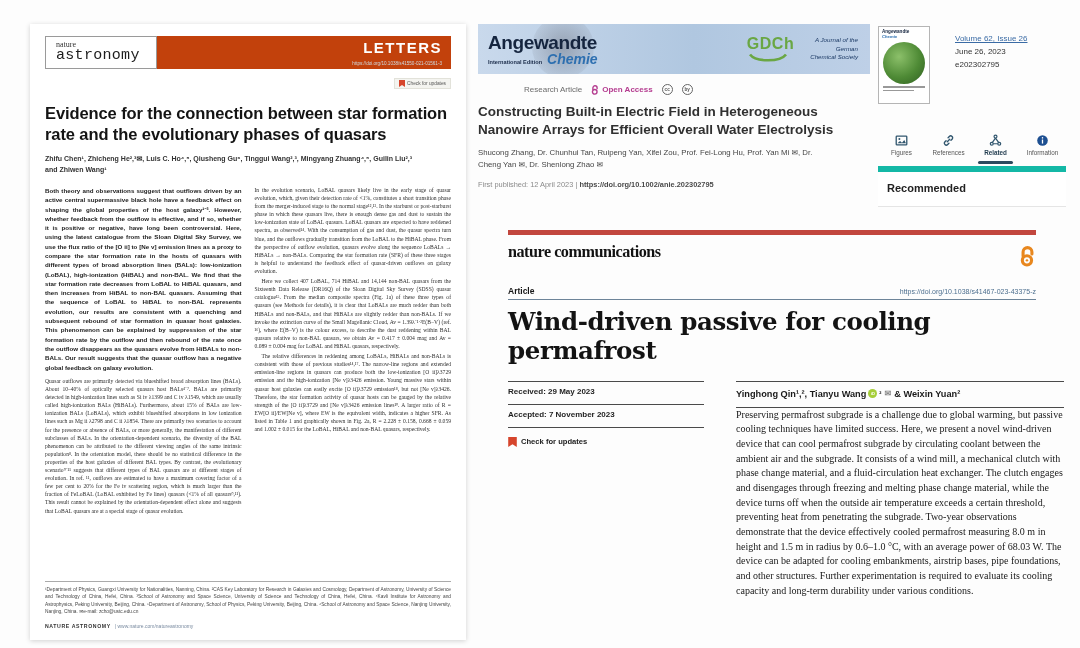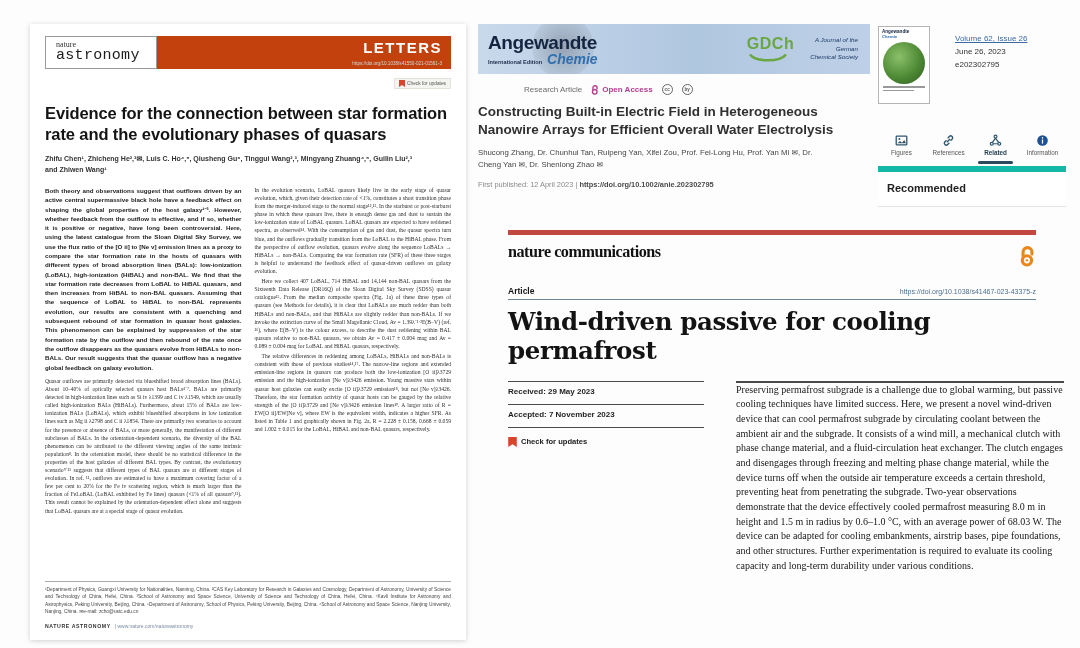--- a/index.html
+++ b/index.html
@@ -267,19 +267,26 @@
         <div class="mrule"></div>
         <div class="nc-check">
           <svg width="9" height="10" viewBox="0 0 6 7">
               <path d="M0 0 h6 v7 l-3-2 -3 2 z" fill="#d6452c"></path>
             </svg>
           <span>Check for updates</span>
         </div>
       </div>
       <div class="nc-right">
         <div class="arule"></div>
+        <div class="nc-authors">
+          <span>Yinghong Qin¹,², Tianyu Wang</span>
+          <span class="orcid">iD</span>
+          <span style="font-size:6.5px;vertical-align:super;">²</span>
+          <span class="mail-ic">✉</span>
+          <span>&amp; Weixin Yuan²</span>
+        </div>
         <div class="arule"></div>
         <div class="nc-abstract">Preserving permafrost subgrade is a challenge due to global warming, but passive cooling techniques have limited success. Here, we present a novel wind-driven device that can cool permafrost subgrade by circulating coolant between the ambient air and the subgrade. It consists of a wind mill, a mechanical clutch with phase change material, and a fluid-circulation heat exchanger. The clutch engages and disengages through freezing and melting phase change material, while the device turns off when the outside air temperature exceeds a certain threshold, preventing heat from penetrating the subgrade. Two-year observations demonstrate that the device effectively cooled permafrost measuring 8.0 m in height and 1.5 m in radius by 0.6–1.0 °C, with an average power of 68.03 W. The device can be adapted for cooling embankments, airstrip bases, pipe foundations, and other structures. Further experimentation is required to evaluate its cooling capacity and long-term durability under various conditions.</div>
       </div>
     </div>
   </div>
 
 </div>
 
 </body></html>

